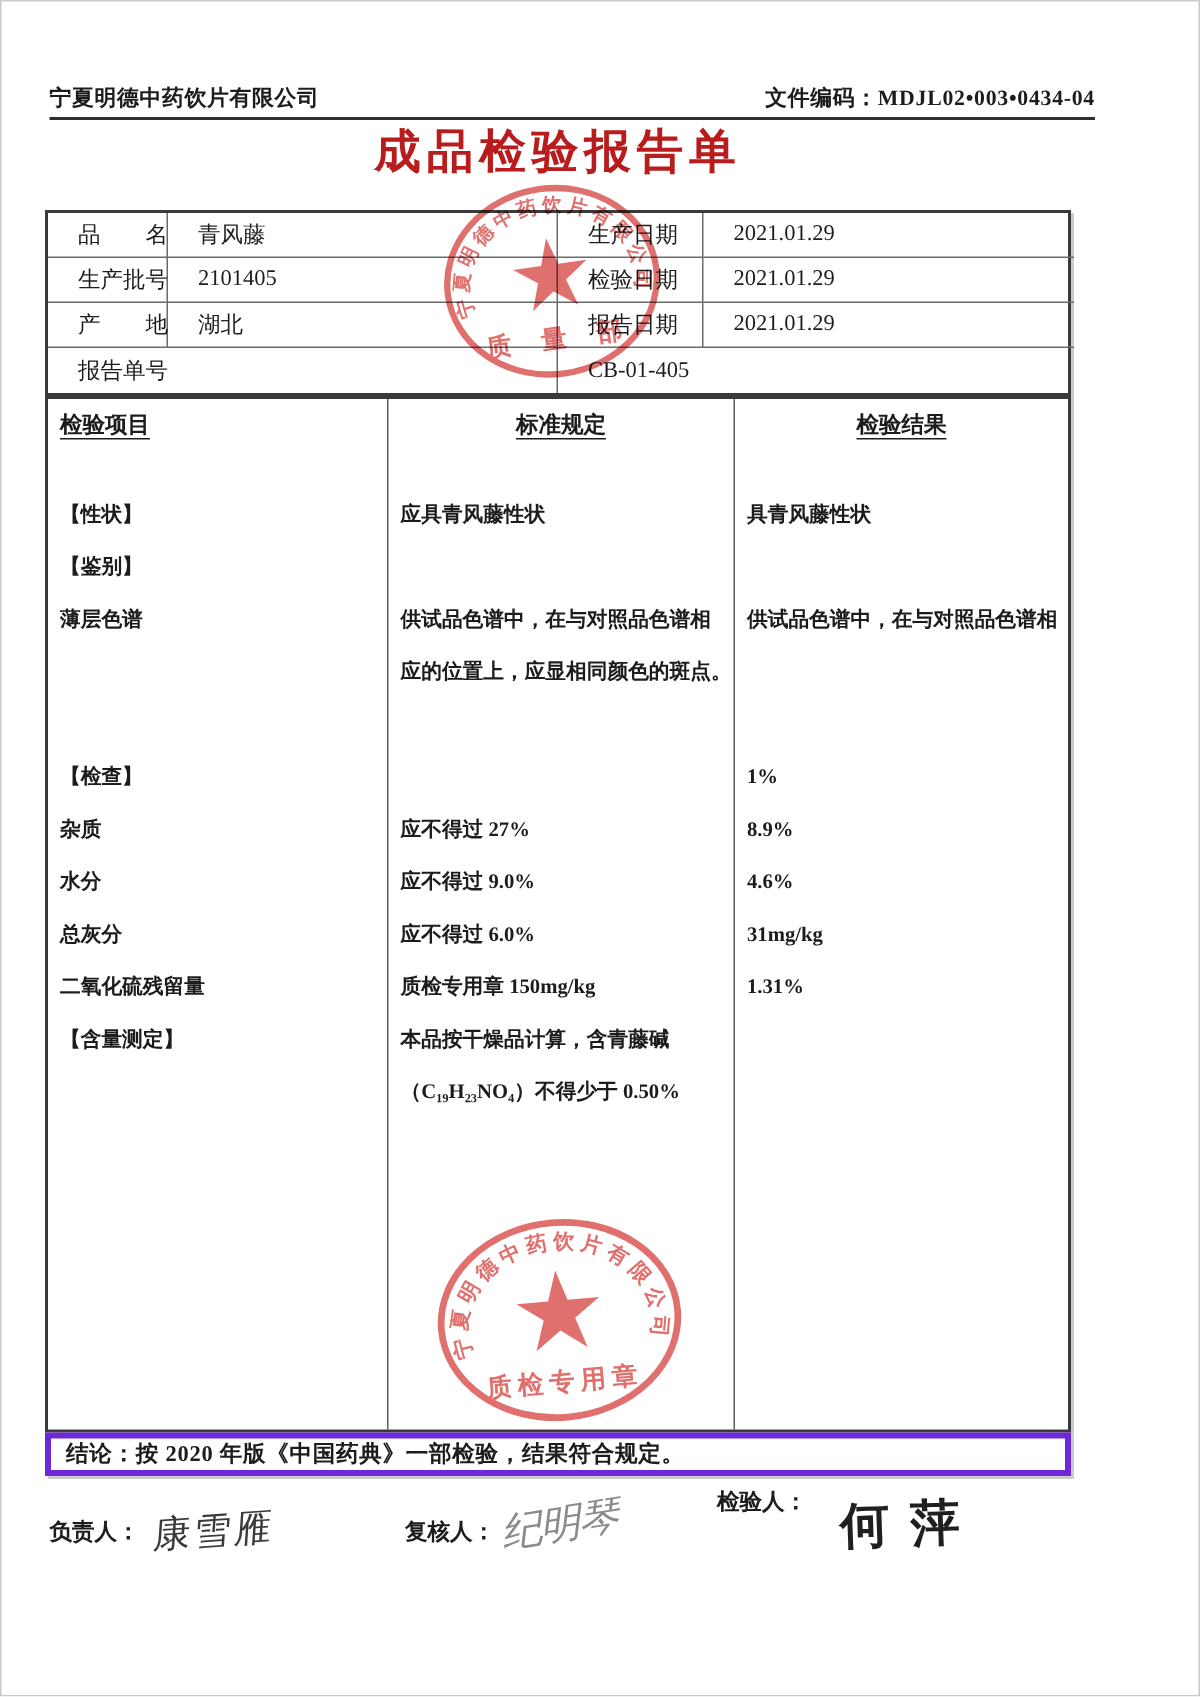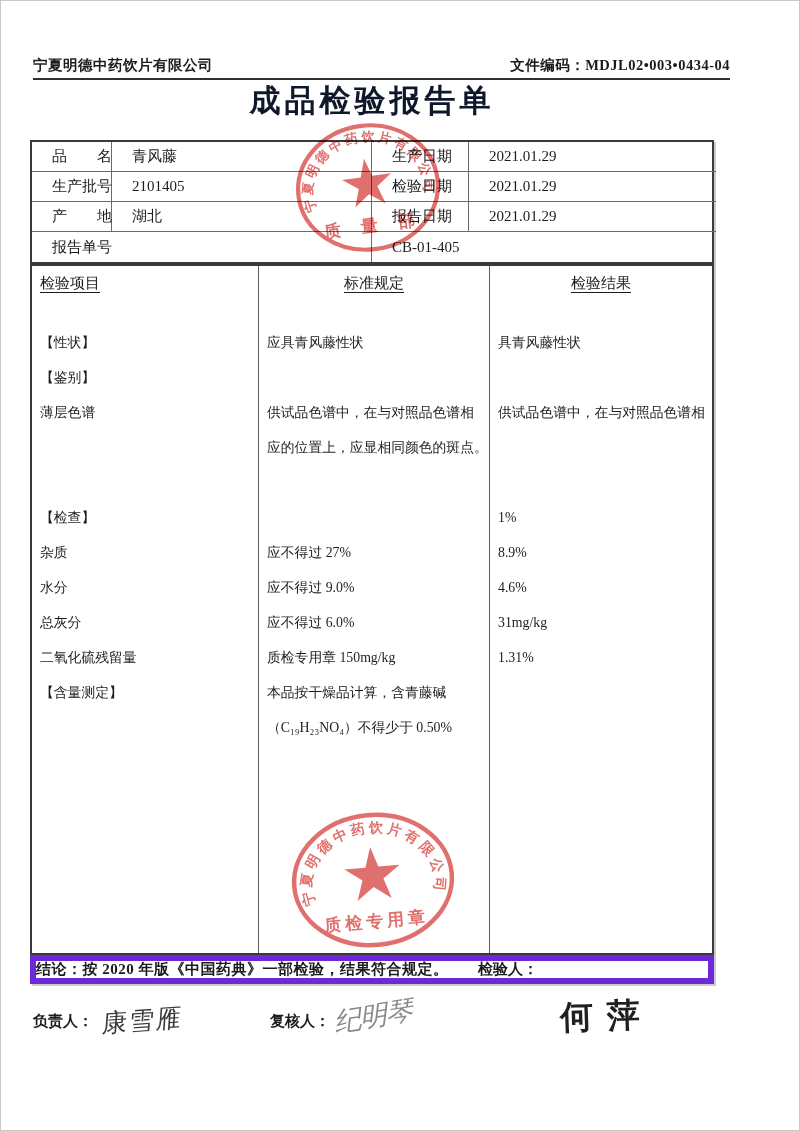--- a/index.html
+++ b/index.html
@@ -12,21 +12,21 @@
 
   
   .doc-header{
     position:absolute;left:33px;top:48px;width:697px;height:27px;
     border-bottom:2px solid #2f2f2f;
     display:flex;justify-content:space-between;align-items:flex-end;
     font-size:14.5px;font-weight:600;letter-spacing:.5px;padding-bottom:3px;
   }
   .doc-title{
     position:absolute;left:30px;top:80px;width:684px;text-align:center;
-    font-size:31px;font-weight:800;letter-spacing:4px;color:#0f172a;
+    font-size:31px;font-weight:800;letter-spacing:4px;color:#b91c1c;
   }
 
   
   .info-table{
     position:absolute;left:30px;top:140px;width:684px;
     display:grid;grid-template-columns:80px 260px 97px 247px;
     grid-auto-rows:30px;
     border:2px solid #3a3a3a;box-sizing:border-box;
     box-shadow:2px 2px 0 rgba(140,140,140,.45);
     font-size:15px;background:transparent;
@@ -39,42 +39,43 @@
   .info-table .cell.lastcol{border-right:none;}
   .info-table .cell.lastrow{border-bottom:none;}
   .info-table .cell.span2a{grid-column:1 / span 2;}
   .info-table .cell.span2b{grid-column:3 / span 2;}
 
   
   .main-table{
     position:absolute;left:30px;top:264px;width:684px;height:691px;
     border:2px solid #3a3a3a;box-sizing:border-box;
     box-shadow:2px 2px 0 rgba(140,140,140,.45);
+    font-weight:bold;
   }
   .mt-col{position:absolute;top:0;bottom:0;box-sizing:border-box;}
   .mt-col-1{left:0;width:227px;border-right:1px solid #5d5d5d;}
   .mt-col-2{left:227px;width:231px;border-right:1px solid #5d5d5d;}
   .mt-col-3{left:458px;width:222px;}
   .mt-head{
     height:59px;padding-top:8px;font-size:15px;box-sizing:border-box;
   }
   .mt-head span{text-decoration:underline;text-underline-offset:4px;}
   .mt-head.left{padding-left:8px;text-align:left;}
   .mt-head.center{text-align:center;}
   .tline{
     height:35px;line-height:35px;padding-left:8px;white-space:nowrap;
     font-size:13.8px;overflow:visible;
   }
 
   
   .conclusion{
     position:absolute;left:30px;top:955px;width:684px;height:29px;
-    border:6px solid #6d28d9;box-sizing:border-box;
+    border:4px solid #6d28d9;box-sizing:border-box;
     box-shadow:2px 2px 0 rgba(140,140,140,.45);
-    display:flex;align-items:center;
+    display:flex;align-items:center;padding-left:10px;
     font-size:15px;font-weight:700;letter-spacing:.5px;
   }
 
   
   .sig-label{position:absolute;font-size:15px;font-weight:600;white-space:nowrap;}
   .sig-name{position:absolute;white-space:nowrap;}
   .sig-1{left:102px;top:1004px;font-size:25px;color:#3a3a3a;
          transform:rotate(-4deg) skewX(-8deg);letter-spacing:2px;}
   .sig-2{left:336px;top:998px;font-size:27px;color:#8a8a8a;
          transform:rotate(-9deg) skewX(-16deg);letter-spacing:-1px;}
@@ -211,14 +212,14 @@
 <div class="conclusion">
   <span>结论：按 2020 年版《中国药典》一部检验，结果符合规定。</span>
 </div>
 
 <span class="sig-label" style="left:33px;top:1012px;">负责人：</span>
 <span class="sig-name sig-1">康雪雁</span>
 
 <span class="sig-label" style="left:270px;top:1012px;">复核人：</span>
 <span class="sig-name sig-2">纪明琴</span>
 
-<span class="sig-label" style="left:478px;top:960px;">检验人：</span>
+<span class="sig-label" style="left:478px;top:992px;">检验人：</span>
 <span class="sig-name sig-3">何萍</span>
 
 </body></html>

